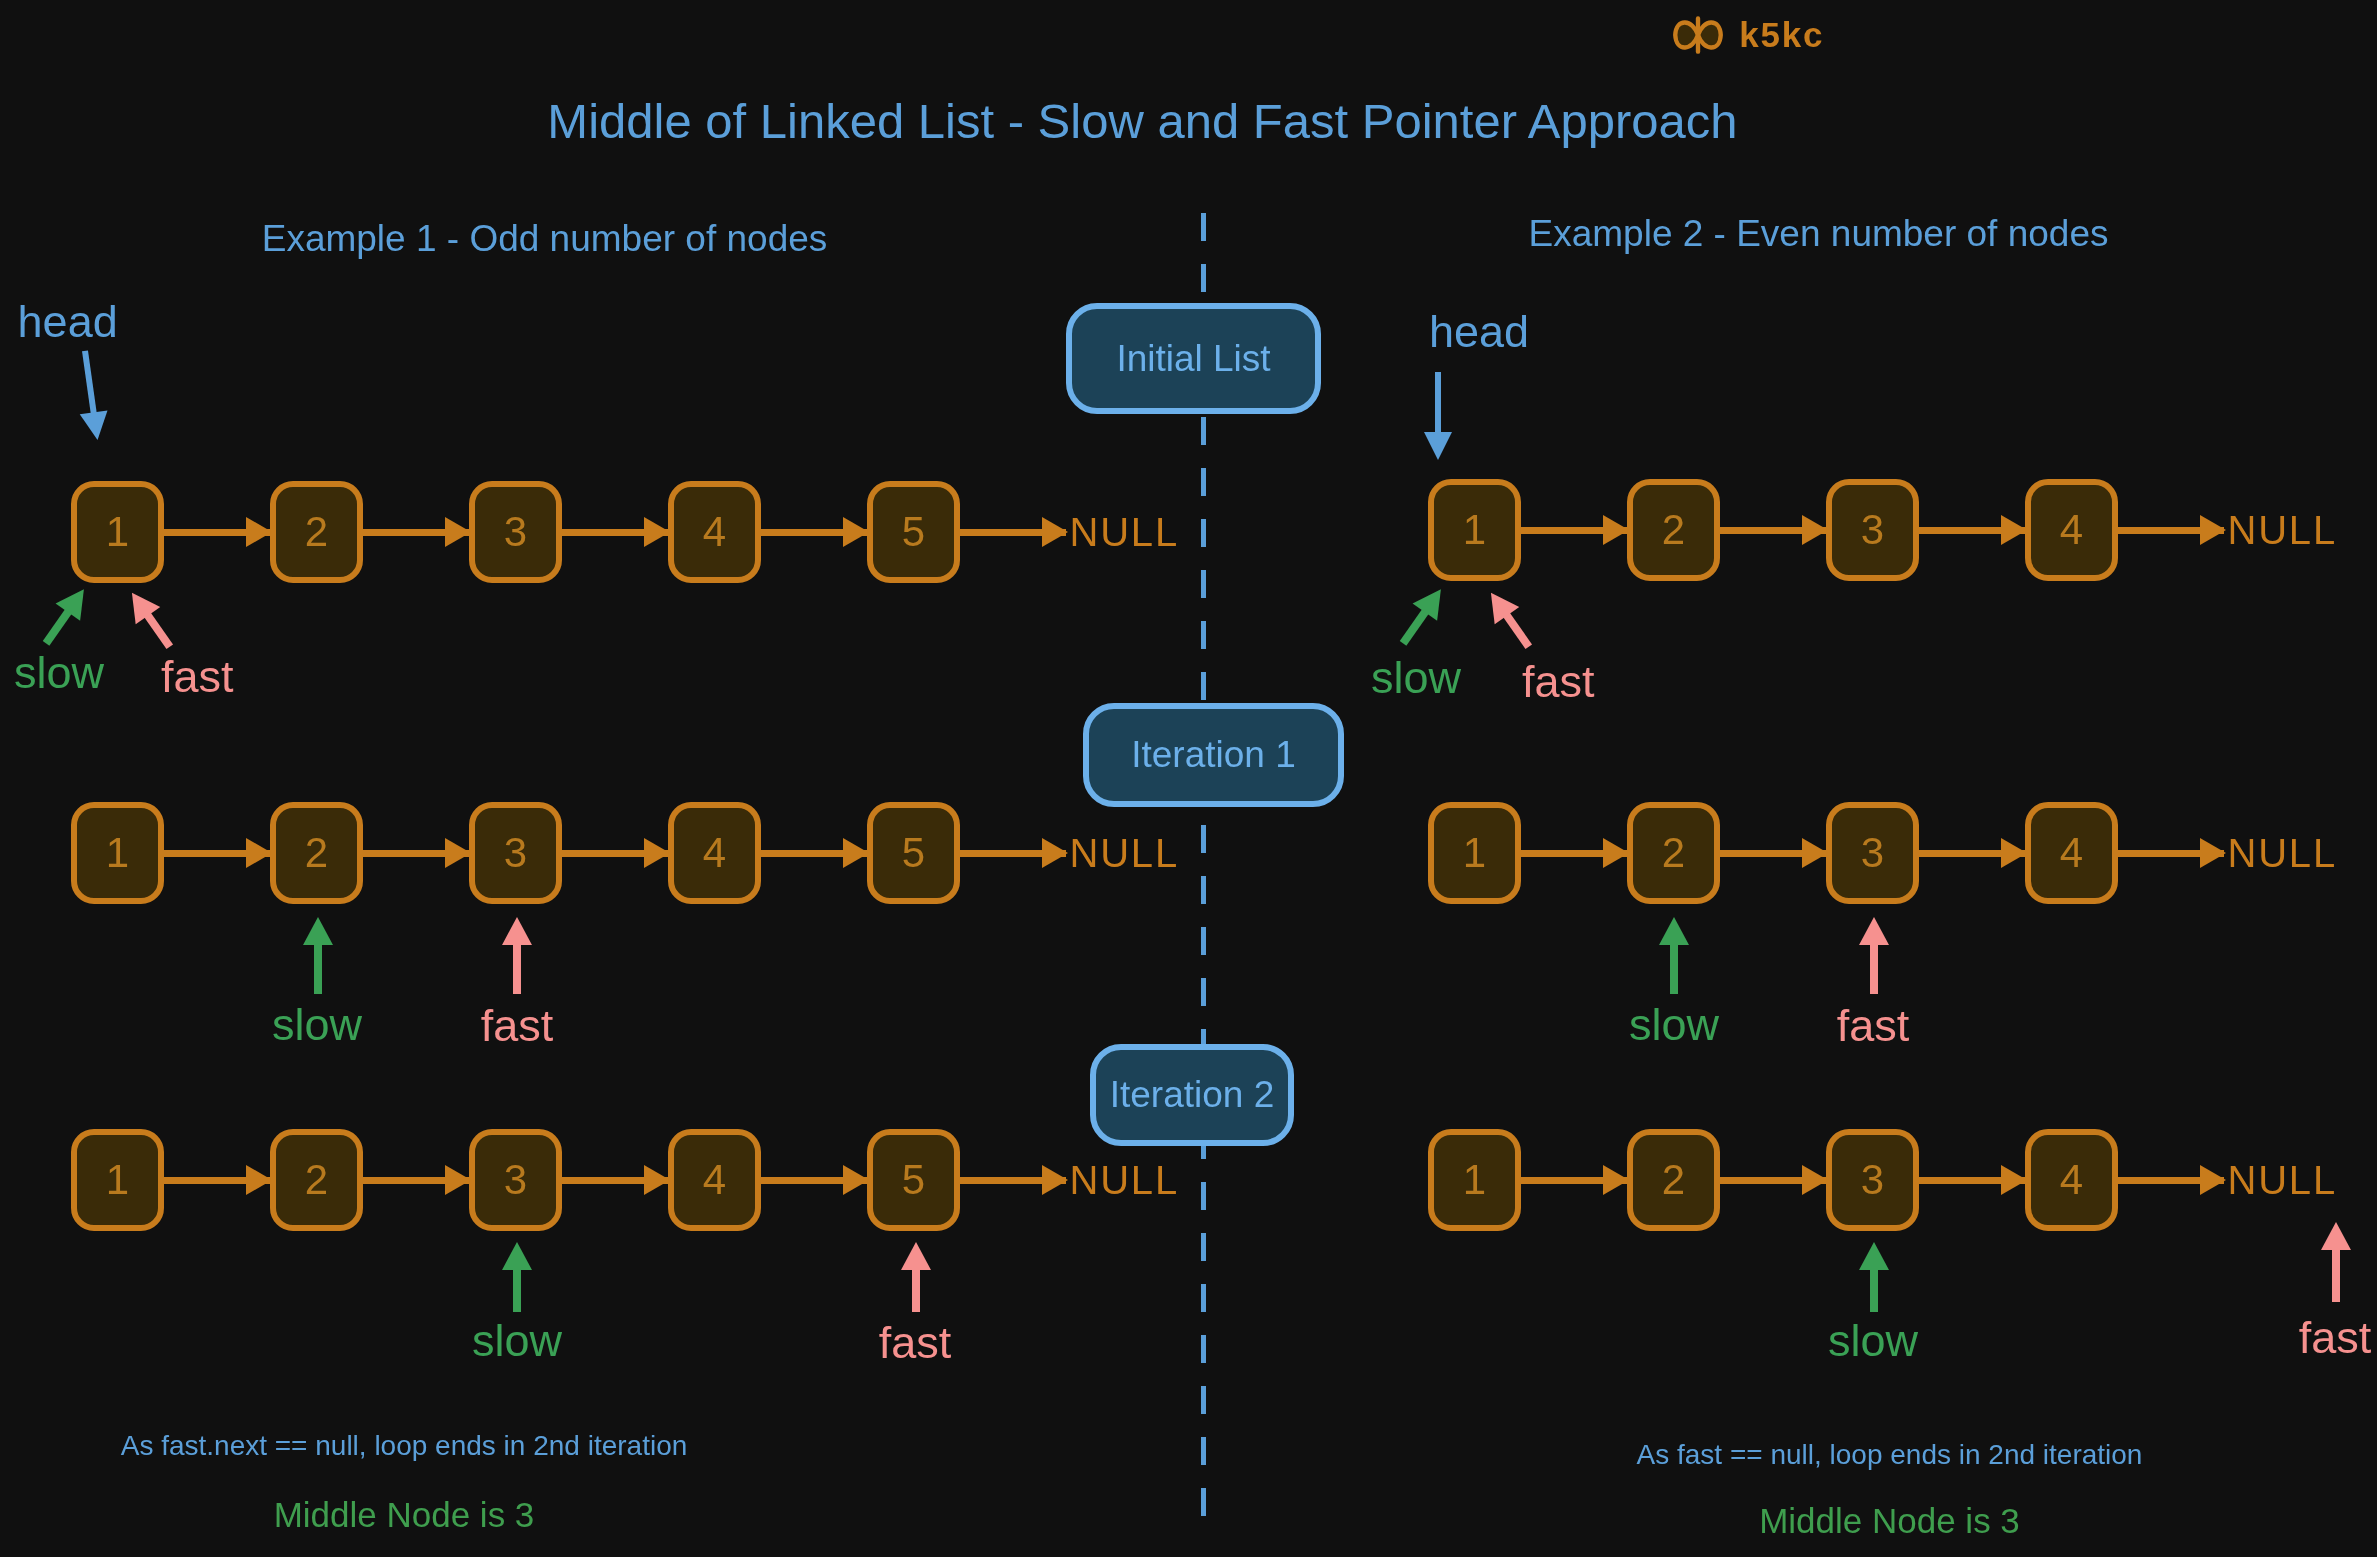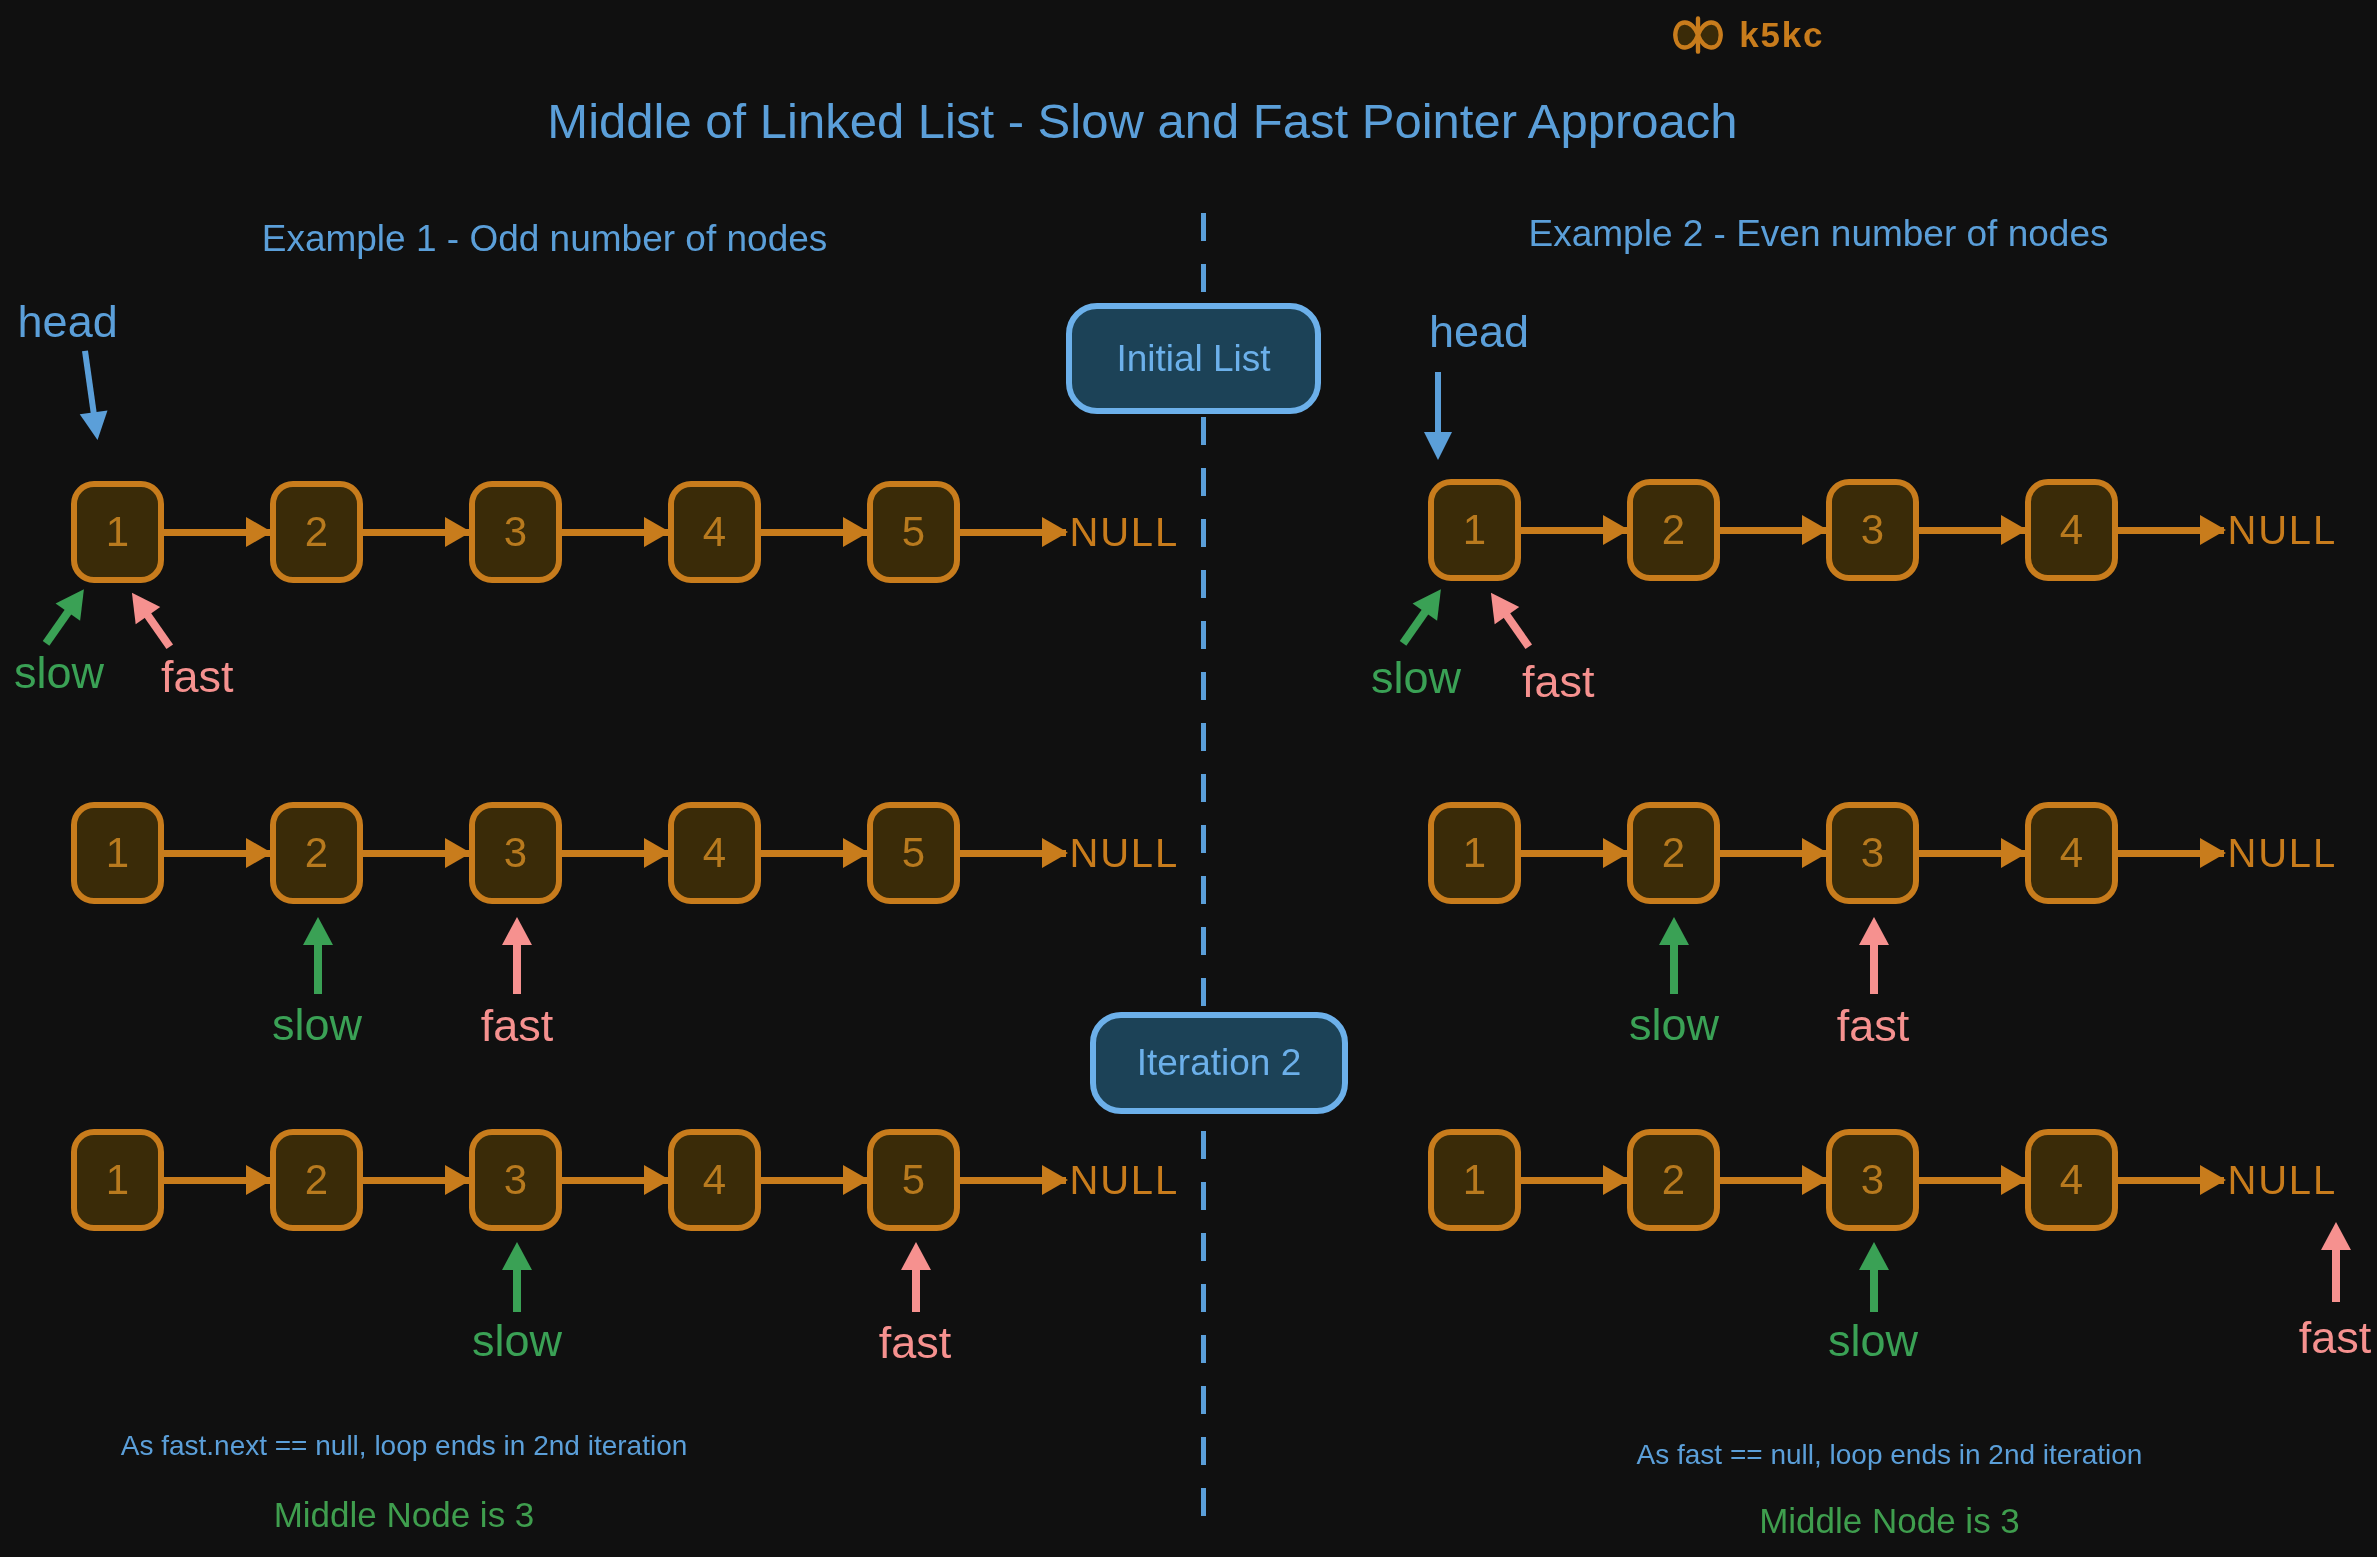--- a/index.html
+++ b/index.html
@@ -65,21 +65,22 @@
     </svg>
     <span class="brand-text">k5kc</span>
   </div>
 
   <div class="title">Middle of Linked List - Slow and Fast Pointer Approach</div>
   <div class="col-heading" style="left:149px;top:218px">Example 1 - Odd number of nodes</div>
   <div class="col-heading" style="left:1423px;top:213px">Example 2 - Even number of nodes</div>
 
   <div class="divider"></div>
   <div class="badge" style="left:1066px;top:303px;width:255px;height:111px">Initial List</div>
-  <div class="badge" style="left:1090px;top:1012px;width:258px;height:102px">Iteration 2</div>
+  <div class="badge" style="left:1083px;top:703px;width:261px;height:104px">Iteration 1</div>
+  <div class="badge" style="left:1090px;top:1044px;width:204px;height:102px">Iteration 2</div>
 
   <div class="node-row" style="left:71px;top:481px">
     <div class="node">1</div>
     <div class="link"></div>
     <div class="node">2</div>
     <div class="link"></div>
     <div class="node">3</div>
     <div class="link"></div>
     <div class="node">4</div>
     <div class="link"></div>

